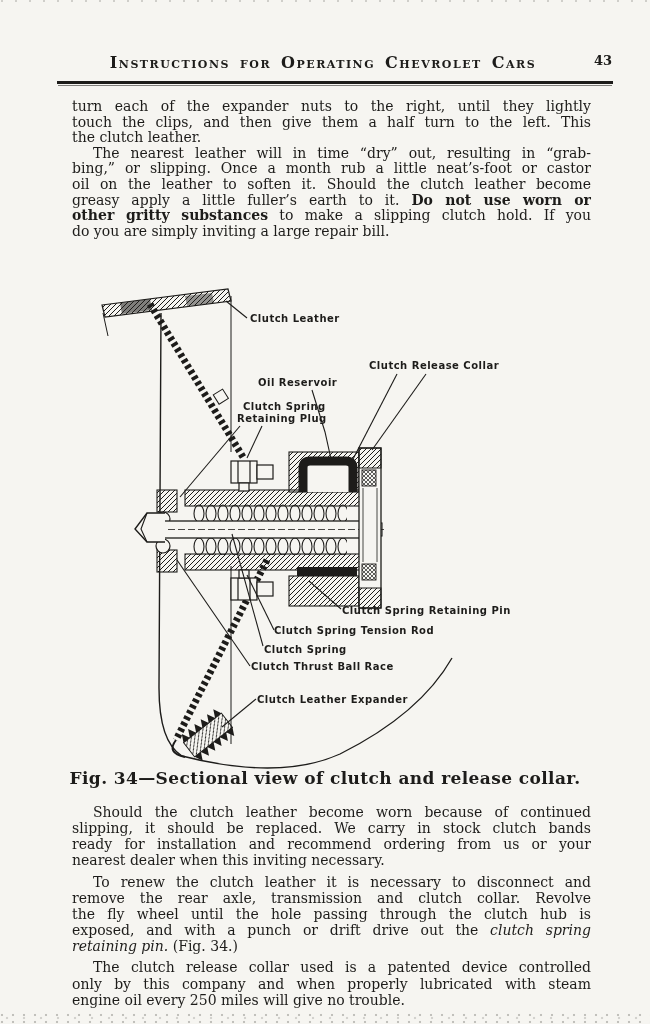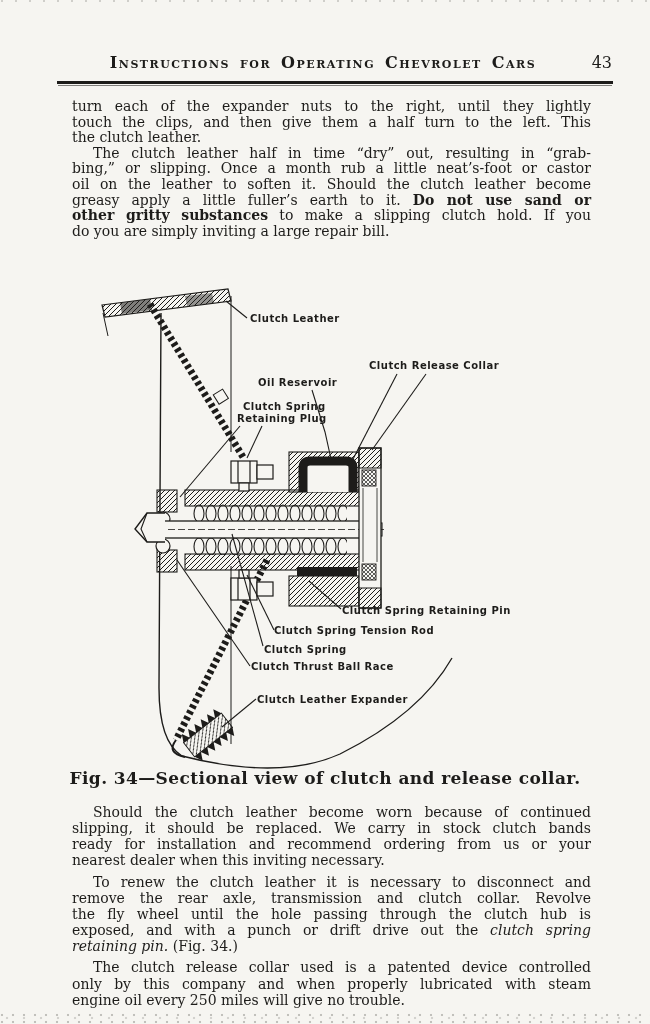--- a/index.html
+++ b/index.html
@@ -20,21 +20,21 @@
       radial-gradient(circle at 7px 5px, rgba(70,70,64,.20) 0 1px, transparent 1.6px);
     background-size:11px 7px,17px 9px;
   }
   .header{position:absolute;top:53px;left:58px;width:556px;}
   .header-title{
     display:block;text-align:center;padding-left:26px;padding-right:52px;
     font-variant:small-caps;font-weight:bold;font-size:16px;
     letter-spacing:1.5px;word-spacing:3px;white-space:nowrap;
   }
   .page-number{
-    position:absolute;right:2px;top:0;font-weight:normal;font-size:16px;
+    position:absolute;right:2px;top:0;font-weight:bold;font-size:13px;
   }
   .header-rule{
     position:absolute;top:81px;left:57px;width:556px;height:3px;
     background:#1d1c1a;
     box-shadow:0 3px 0 -1px rgba(29,28,26,.55);
   }
   .text-block{
     position:absolute;left:72px;width:519px;
     font-size:14px;line-height:15.6px;
   }
@@ -191,24 +191,24 @@
   <span class="header-title">Instructions for Operating Chevrolet Cars</span>
   <span class="page-number">43</span>
 </div>
 <div class="header-rule"></div>
 
 <div class="text-block" id="block-top">
   <div class="tline">turn each of the expander nuts to the right, until they lightly</div>
   <div class="tline">touch the clips, and then give them a half turn to the left.  This</div>
   <div class="tline last">the clutch leather.</div>
 
-  <div class="tline indent">The clutch leather half in time “dry” out, resulting in “grab-</div>
+  <div class="tline indent">The nearest leather will in time “dry” out, resulting in “grab-</div>
   <div class="tline">bing,” or slipping.  Once a month rub a little neat’s-foot or castor</div>
   <div class="tline">oil on the leather to soften it.  Should the clutch leather become</div>
-  <div class="tline"><span>greasy apply a little fuller’s earth to it.  </span><span class="b">Do not use sand or</span></div>
+  <div class="tline"><span>greasy apply a little fuller’s earth to it.  </span><span class="b">Do not use worn or</span></div>
   <div class="tline"><span class="b">other gritty substances</span><span> to make a slipping clutch hold.  If you</span></div>
   <div class="tline last">do you are simply inviting a large repair bill.</div>
 </div>
 
 <div class="figure-caption">Fig. 34—Sectional view of clutch and release collar.</div>
 
 <div class="text-block" id="block-bottom">
   <div class="tline indent">Should the clutch leather become worn because of continued</div>
   <div class="tline">slipping, it should be replaced.  We carry in stock clutch bands</div>
   <div class="tline">ready for installation and recommend ordering from us or your</div>

